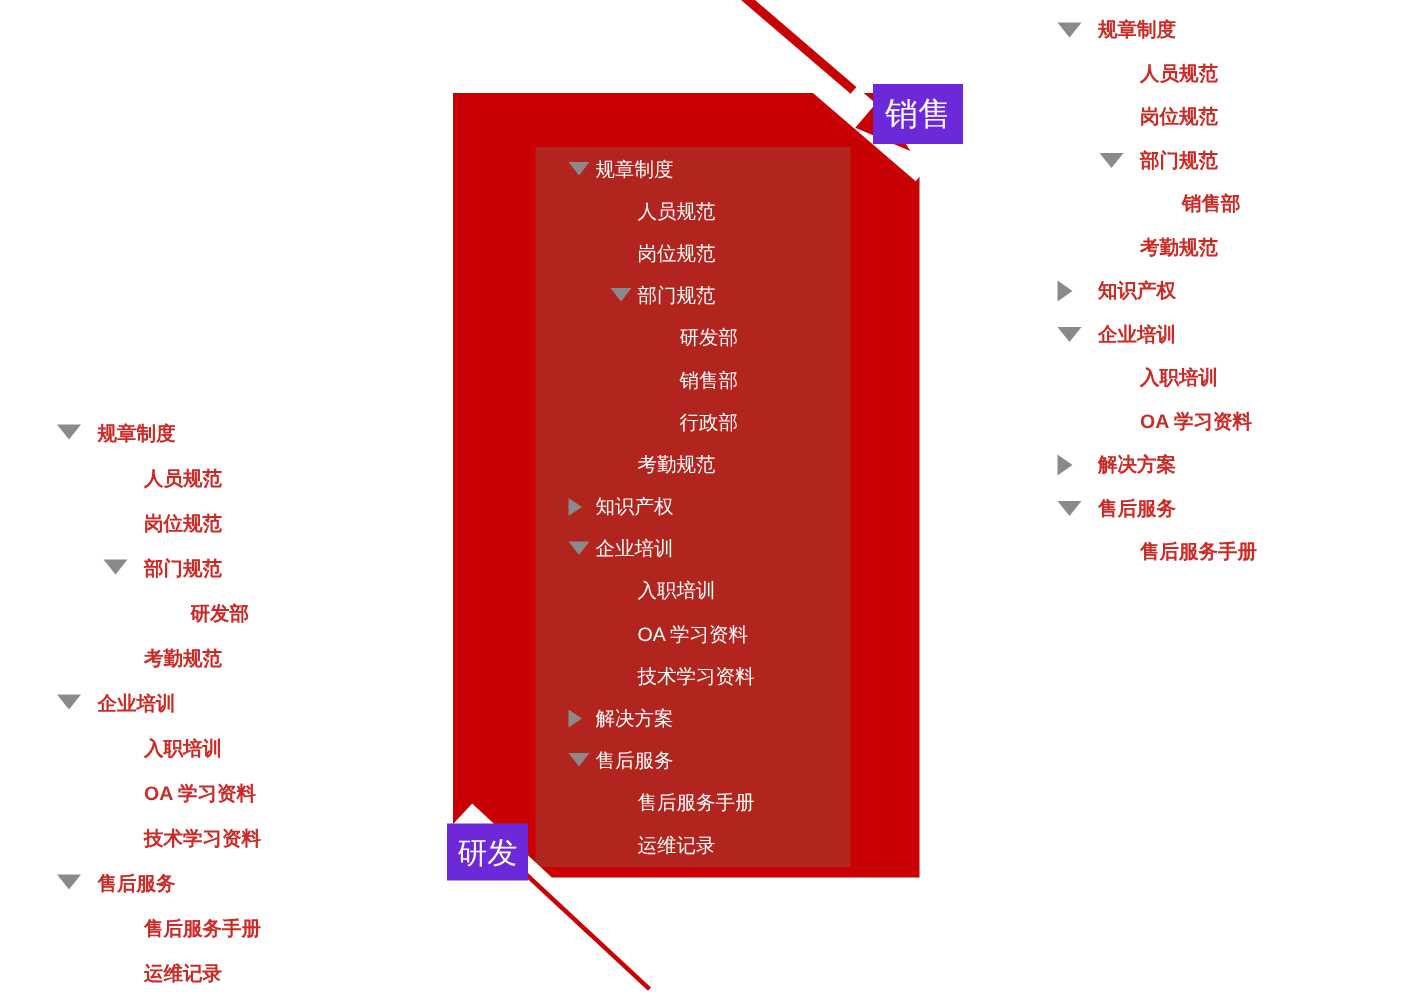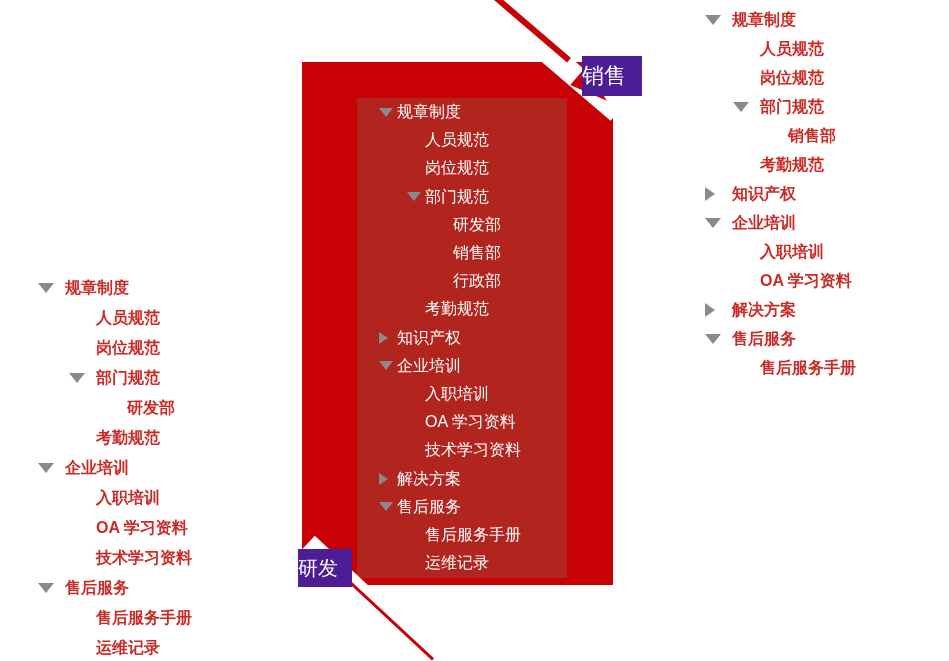--- a/index.html
+++ b/index.html
@@ -4,21 +4,21 @@
 <style>
   html,body{margin:0;padding:0;background:#ffffff;}
   #canvas{
     position:relative;width:949px;height:661px;overflow:hidden;background:#fff;
     font-family:"Liberation Sans",sans-serif;
   }
   
   .tree{position:absolute;}
   .tree .row{display:flex;align-items:center;white-space:nowrap;}
   .tree .icon{display:flex;align-items:center;justify-content:flex-start;flex:none;}
-  .tree .lbl{font-size:16px;line-height:1;}
+  .tree .lbl{font-size:13px;line-height:1;}
   .tri{display:block;width:0;height:0;}
   .tri-down{border-left:8px solid transparent;border-right:8px solid transparent;border-top:10px solid #8a8a8a;}
   .tri-right{border-top:7px solid transparent;border-bottom:7px solid transparent;border-left:10px solid #8a8a8a;}
   
   .tree-outer .lbl{color:#cb2b27;font-weight:600;}
   .tree-left{left:38px;top:273px;}
   .tree-left .row{height:30px;}
   .tree-left .icon{width:27px;}
   .tree-right{left:705px;top:5px;}
   .tree-right .row{height:29px;}
@@ -37,21 +37,21 @@
   .casing{background:#ffffff;z-index:4;}
   .lead{background:#c80204;z-index:5;}
   .sales-casing{left:462px;top:-32.5px;width:205px;height:22px;transform:rotate(40.6deg);}
   .sales-line{left:487px;top:-13px;width:108px;height:6px;transform:rotate(40.6deg);}
   .sales-head{position:absolute;left:578px;top:64px;width:0;height:0;
     border-top:12px solid transparent;border-bottom:12px solid transparent;border-left:38px solid #c80204;
     transform:rotate(40.6deg);transform-origin:left center;z-index:5;}
   .rnd-casing{left:308px;top:533px;width:185px;height:20px;transform:rotate(42.9deg);}
   .rnd-line{left:318px;top:550.5px;width:157px;height:3px;transform:rotate(42.9deg);}
   
-  .callout{position:absolute;background:#4c1d95;color:#ffffff;display:flex;align-items:center;z-index:6;}
+  .callout{position:absolute;background:#6d28d9;color:#ffffff;display:flex;align-items:center;justify-content:center;z-index:6;}
   .callout-sales{left:582px;top:56px;width:60px;height:40px;font-size:22px;}
   .callout-rnd{left:266px;top:549px;width:54px;height:38px;font-size:20px;margin-left:32px;}
 </style>
 </head>
 <body>
 
 <div id="canvas">
 
   <div class="tree tree-outer tree-left">
       <div class="row" style="margin-left: 0px;">

